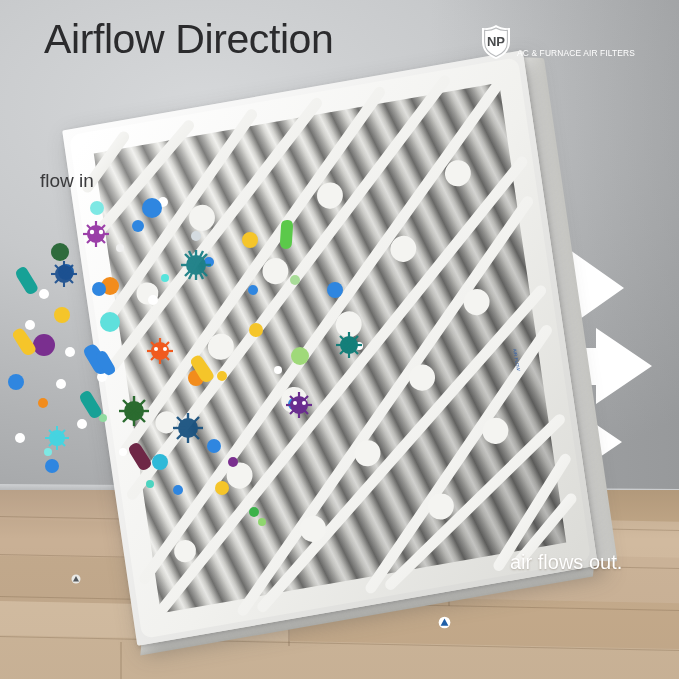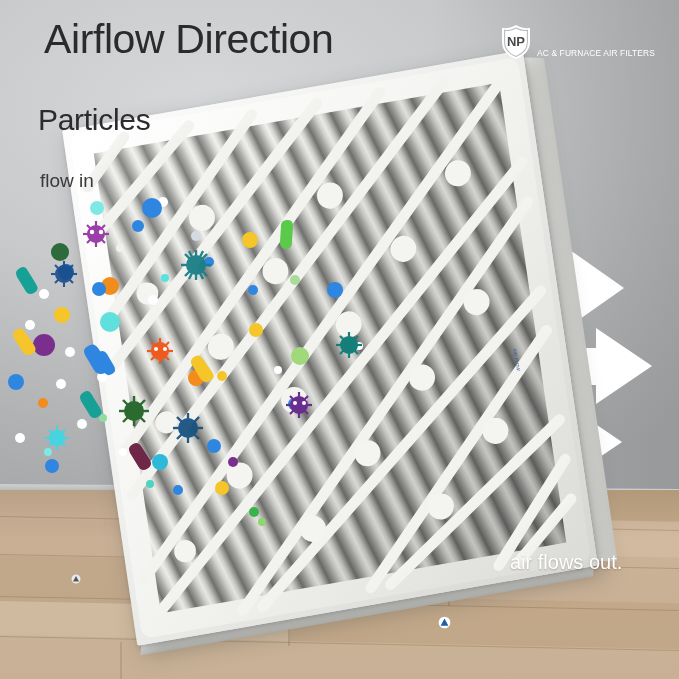--- a/index.html
+++ b/index.html
@@ -218,21 +218,21 @@
     font-size: 20px;
     color: #ffffff;
     font-weight: 400;
     text-shadow: 0 1px 2px rgba(90,70,50,0.35);
     white-space: nowrap;
   }
 
   
   .logo {
     position: absolute;
-    left: 500px;
+    left: 480px;
     top: 24px;
     width: 152px;
     height: 36px;
     text-align: center;
   }
   .logo-shield { position: absolute; left: 0; top: 0; }
   .logo-name {
     position: absolute;
     left: 36px;
     top: -2px;
@@ -567,21 +567,20 @@
       <path d="M 194 357 q 5 -4 9 2 l 9 13 q 4 6 -2 9 q -6 3 -10 -3 l -8 -13 q -3 -5 2 -8 z" fill="#f5c52a"></path>
     </g>
     <g>
       <path d="M 133 444 q 5 -3 8 2 l 9 14 q 3 6 -3 9 q -6 3 -9 -3 l -8 -13 q -3 -6 3 -9 z" fill="#6e2746"></path>
     </g>
   </svg>
 
   <div class="title">Airflow Direction</div>
 
   <div class="sub-head">
-    <span class="l2">Particles</span>
   </div>
   <div class="sub-small">flow in</div>
 
   <div class="filtered-sub">air flows out.</div>
 
   <div class="logo">
     <svg class="logo-shield" width="32" height="36" viewBox="0 0 32 36">
       <path d="M 16 1 C 11 4 6 4.5 2 4 L 2 18 C 2 27 9 32.5 16 35 C 23 32.5 30 27 30 18 L 30 4 C 26 4.5 21 4 16 1 Z" fill="#ffffff"></path>
       <path d="M 16 4 C 12 6.3 8 6.8 4.6 6.4 L 4.6 18 C 4.6 25.6 10.2 30.2 16 32.4 C 21.8 30.2 27.4 25.6 27.4 18 L 27.4 6.4 C 24 6.8 20 6.3 16 4 Z" fill="none" stroke="#b9bbbd" stroke-width="1.1"></path>
       <text x="16" y="22" text-anchor="middle" font-family="Liberation Sans, sans-serif" font-size="13" font-weight="bold" fill="#4a4c4e">NP</text>

